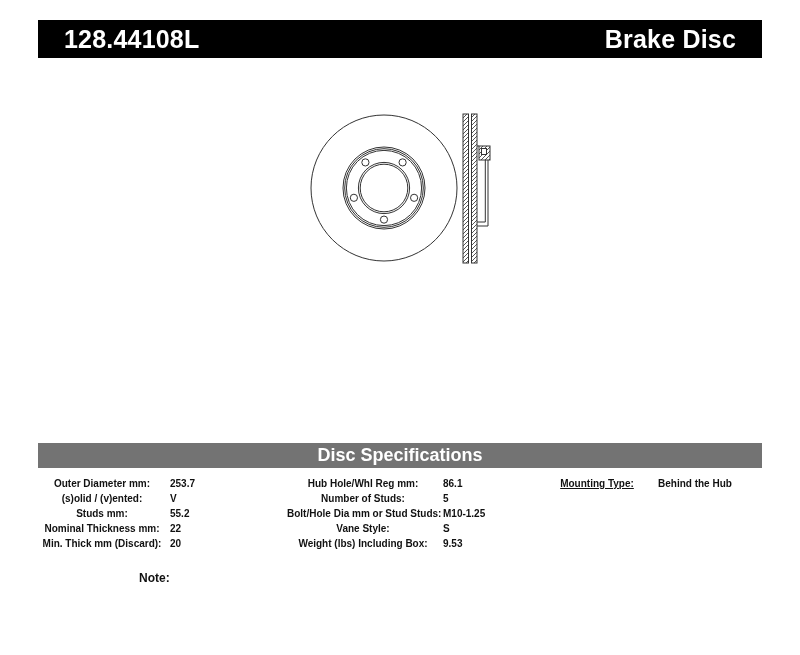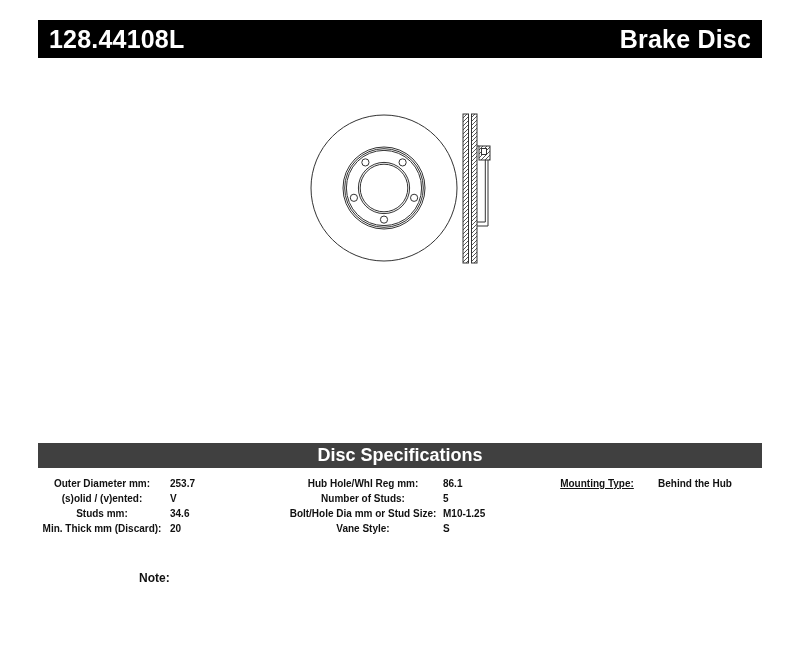--- a/index.html
+++ b/index.html
@@ -3,27 +3,27 @@
 <meta charset="utf-8">
 <style>
   html,body{margin:0;padding:0;}
   body{
     width:800px;height:655px;background:#ffffff;position:relative;overflow:hidden;
     font-family:"Liberation Sans",sans-serif;color:#111;
   }
   .header-bar{
     position:absolute;left:38px;top:20px;width:724px;height:38px;
     background:#000;color:#fff;display:flex;align-items:center;
-    justify-content:space-between;padding:0 11px;box-sizing:border-box;
+    justify-content:space-between;padding:0 26px;box-sizing:border-box;
     font-size:25px;font-weight:bold;letter-spacing:0.2px;
   }
   .drawing{position:absolute;left:290px;top:95px;}
   .spec-bar{
     position:absolute;left:38px;top:443px;width:724px;height:25px;
-    background:#404040;color:#fff;display:flex;align-items:center;justify-content:center;
+    background:#737373;color:#fff;display:flex;align-items:center;justify-content:center;
     font-size:18px;font-weight:bold;
   }
   .spec-col{position:absolute;top:476px;}
   .col-left{left:38px;}
   .col-mid{left:287px;}
   .col-right{left:540px;}
   .spec-row{display:flex;height:15px;line-height:15px;font-size:10px;font-weight:bold;white-space:nowrap;}
   .spec-label{text-align:center;flex:none;}
   .col-left .spec-label{width:128px;}
   .col-mid .spec-label{width:152px;}
@@ -88,44 +88,52 @@
   <div class="spec-row">
     <span class="spec-label">Outer Diameter mm:</span>
     <span class="spec-value">253.7</span>
   </div>
   <div class="spec-row">
     <span class="spec-label">(s)olid / (v)ented:</span>
     <span class="spec-value">V</span>
   </div>
   <div class="spec-row">
     <span class="spec-label">Studs mm:</span>
-    <span class="spec-value">34.6</span>
+    <span class="spec-value">55.2</span>
+  </div>
+  <div class="spec-row">
+    <span class="spec-label">Nominal Thickness mm:</span>
+    <span class="spec-value">22</span>
   </div>
   <div class="spec-row">
     <span class="spec-label">Min. Thick mm (Discard):</span>
     <span class="spec-value">20</span>
   </div>
 </div>
 
 <div class="spec-col col-mid">
   <div class="spec-row">
     <span class="spec-label">Hub Hole/Whl Reg mm:</span>
     <span class="spec-value">86.1</span>
   </div>
   <div class="spec-row">
     <span class="spec-label">Number of Studs:</span>
     <span class="spec-value">5</span>
   </div>
   <div class="spec-row">
-    <span class="spec-label">Bolt/Hole Dia mm or Stud Size:</span>
+    <span class="spec-label">Bolt/Hole Dia mm or Stud Studs:</span>
     <span class="spec-value">M10-1.25</span>
   </div>
   <div class="spec-row">
     <span class="spec-label">Vane Style:</span>
     <span class="spec-value">S</span>
+  </div>
+  <div class="spec-row">
+    <span class="spec-label">Weight (lbs) Including Box:</span>
+    <span class="spec-value">9.53</span>
   </div>
 </div>
 
 <div class="spec-col col-right">
   <div class="spec-row">
     <span class="spec-label">Mounting Type:</span>
     <span class="spec-value">Behind the Hub</span>
   </div>
 </div>
 

